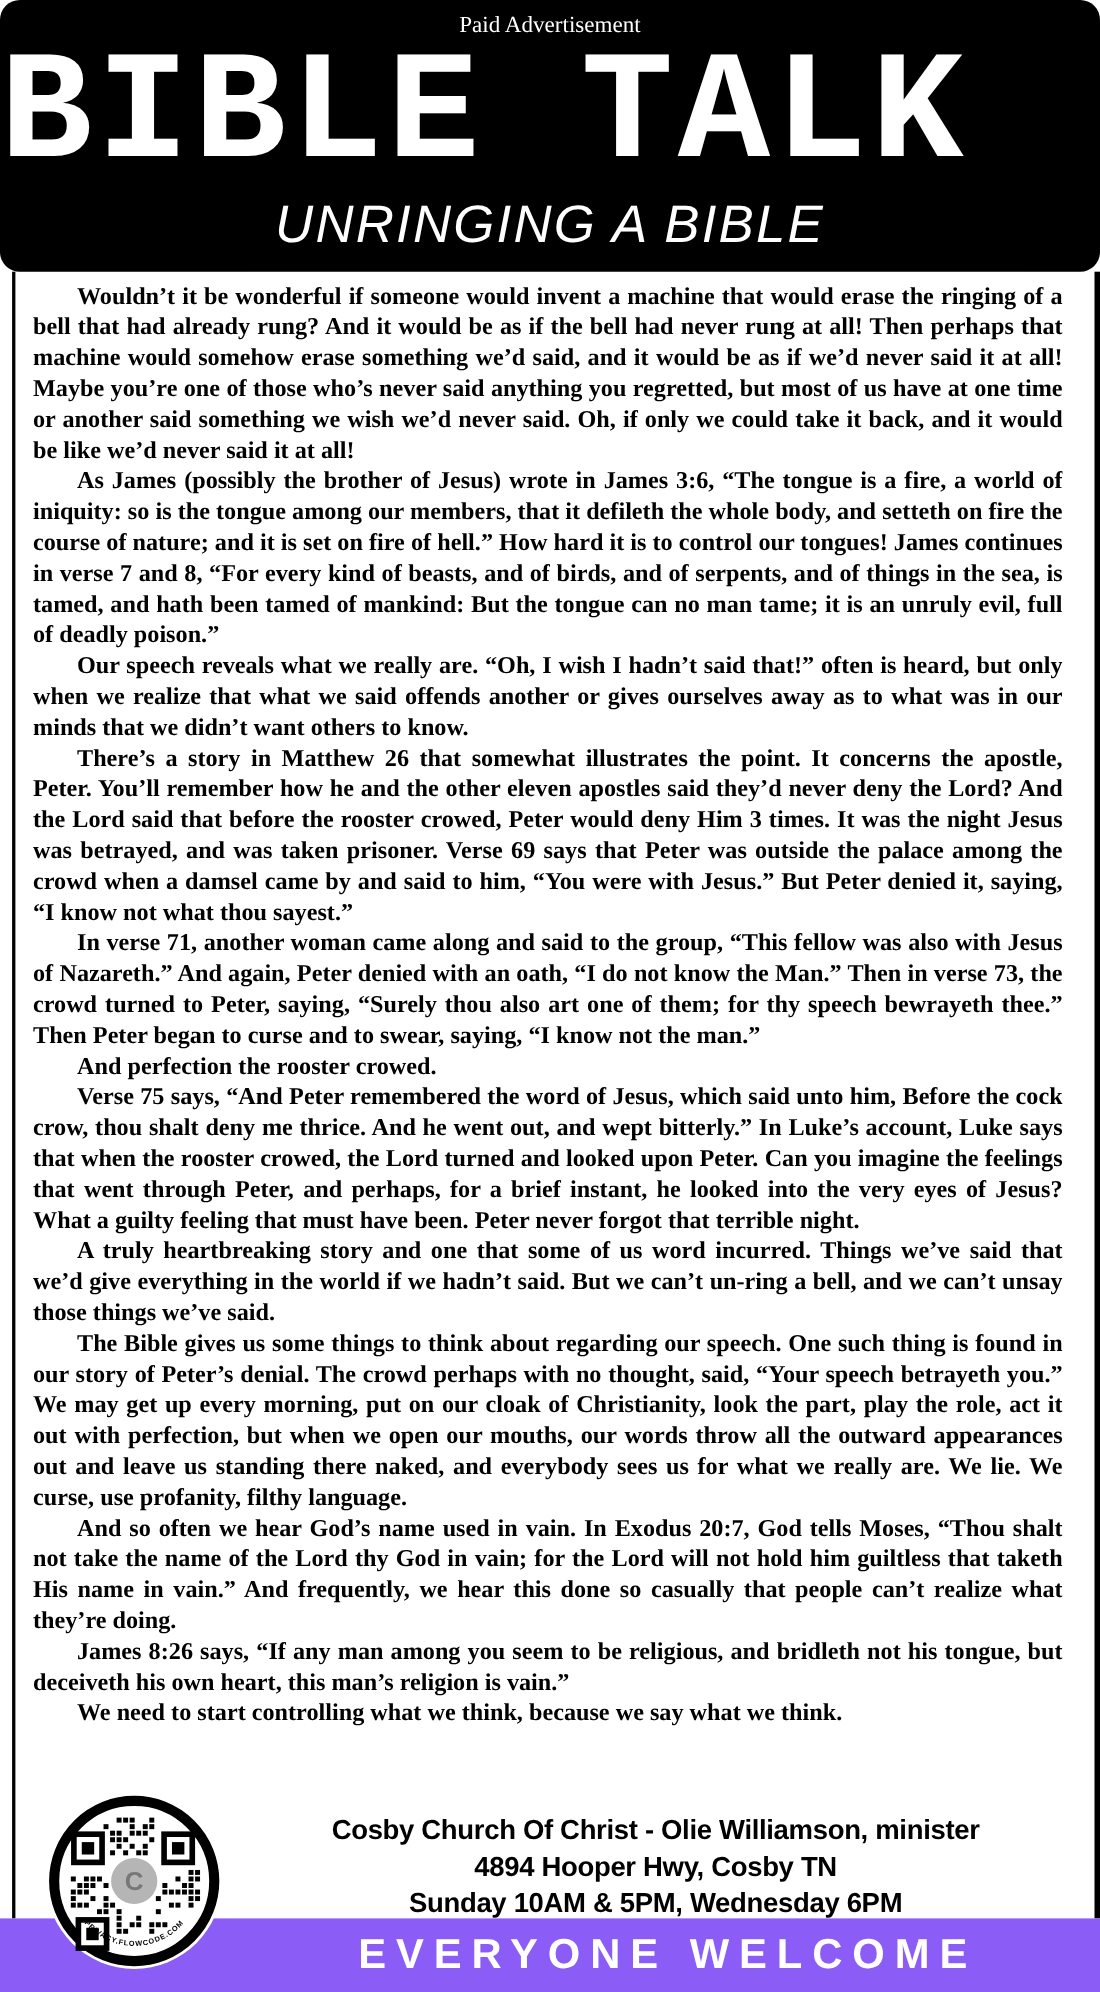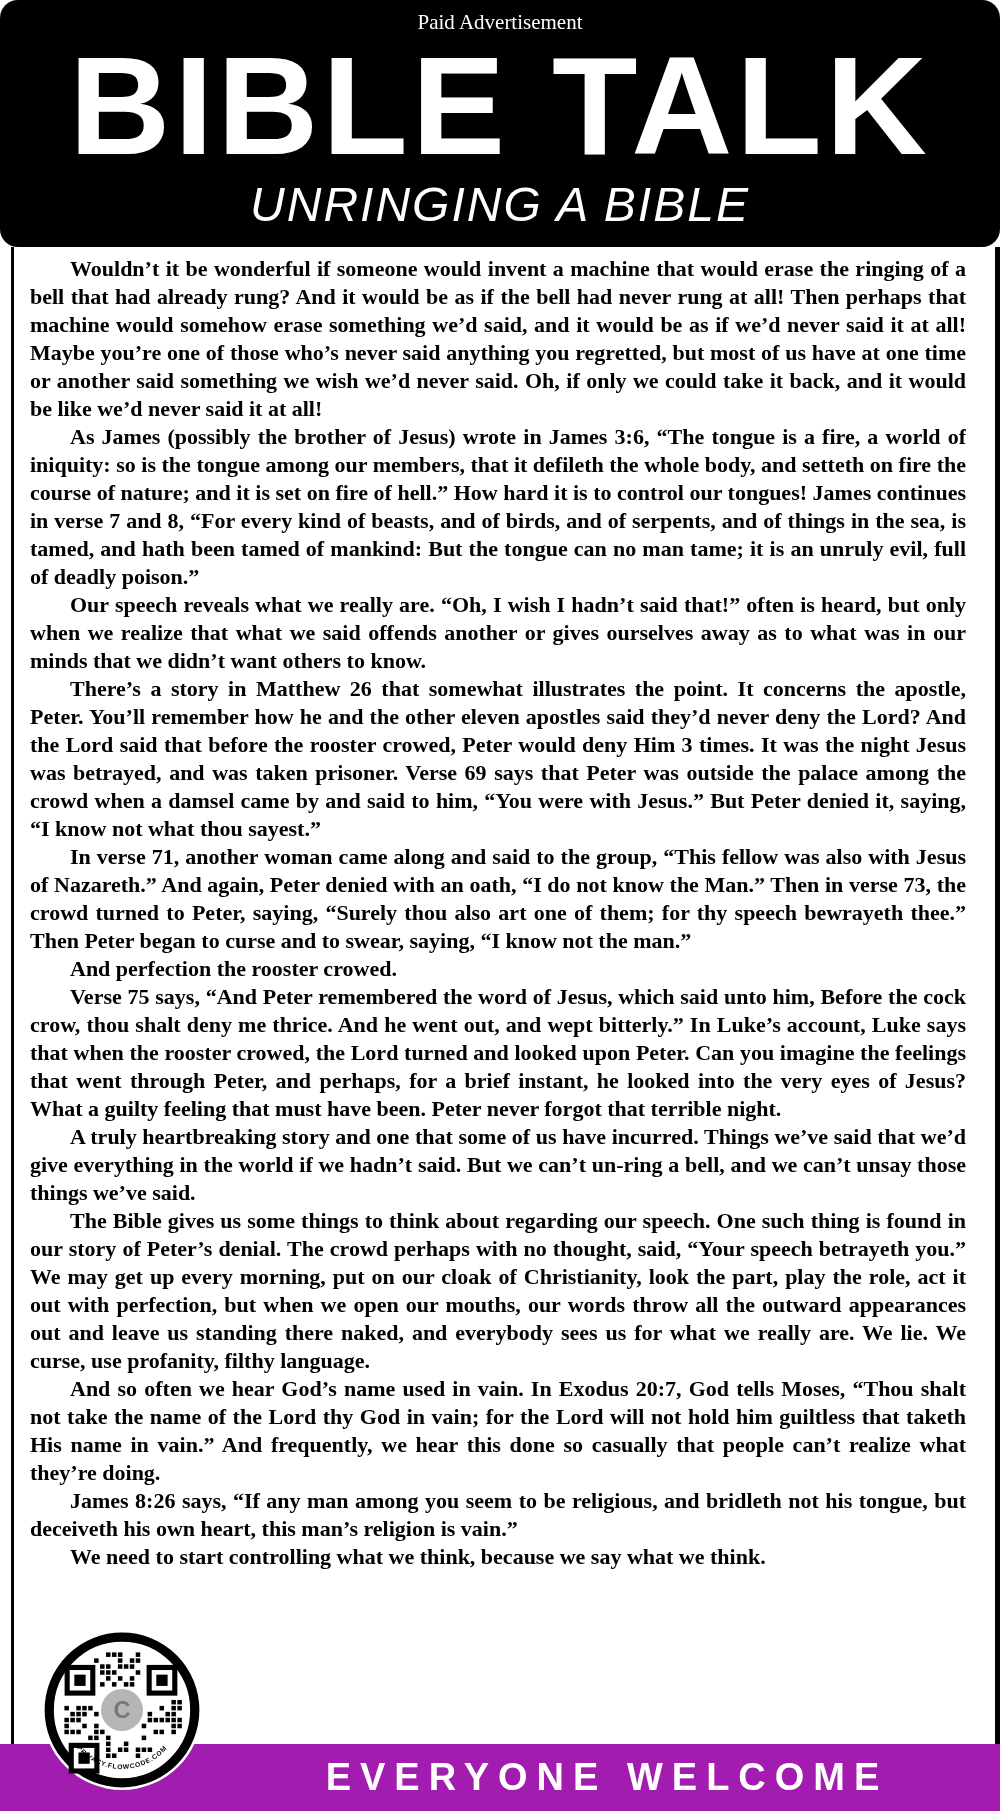--- a/index.html
+++ b/index.html
@@ -17,22 +17,21 @@
     background: #000; color: #fff; border-radius: 18px;
   }
   .kicker {
     position: absolute; top: 10px; left: 0; width: 100%;
     text-align: center;
     font-family: "Liberation Serif", serif;
     font-size: 21px;
   }
   .masthead {
     position: absolute; top: 36px; left: 0; width: 100%;
-    text-align: center;
-    font-family: Liberation Sans, sans-serif;
+    font-family: Liberation Mono, monospace;
     font-weight: bold;
     font-size: 140px; line-height: 1;
     letter-spacing: 4px;
     white-space: nowrap;
   }
   .subtitle {
     position: absolute; top: 181px; left: 0; width: 100%;
     text-align: center;
     font-family: "Liberation Sans", sans-serif;
     font-style: italic;
@@ -62,21 +61,21 @@
     text-align: center;
     font-family: "Liberation Sans", sans-serif;
     font-weight: bold;
     font-size: 25px; line-height: 33px;
     letter-spacing: -0.3px;
     color: #000;
   }
   .welcome-band {
     position: absolute; top: 1744px; left: 0;
     width: 1000px; height: 67px;
-    background: #a21caf;
+    background: #8b5cf6;
     display: flex; align-items: center; justify-content: center;
     box-sizing: border-box; padding-left: 205px;
   }
   .welcome-text {
     font-family: "Liberation Sans", sans-serif;
     font-weight: bold;
     font-size: 38px;
     letter-spacing: 9px; margin-right: -9px;
     color: #fff;
     white-space: nowrap;
@@ -112,27 +111,32 @@
   <div class="rule rule-right"></div>
 
   <div class="article">
     <p>Wouldn’t it be wonderful if someone would invent a machine that would erase the ringing of a bell that had already rung?  And it would be as if the bell had never rung at all!  Then perhaps that machine would somehow erase something we’d said, and it would be as if we’d never said it at all!  Maybe you’re one of those who’s never said anything you regretted, but most of us have at one time or another said something we wish we’d never said.  Oh, if only we could take it back, and it would be like we’d never said it at all!</p>
     <p>As James (possibly the brother of Jesus) wrote in James 3:6, “The tongue is a fire, a world of iniquity: so is the tongue among our members, that it defileth the whole body, and setteth on fire the course of nature; and it is set on fire of hell.”  How hard it is to control our tongues!  James continues in verse 7 and 8, “For every kind of beasts, and of birds, and of serpents, and of things in the sea, is tamed, and hath been tamed of mankind: But the tongue can no man tame; it is an unruly evil, full of deadly poison.”</p>
     <p>Our speech reveals what we really are.  “Oh, I wish I hadn’t said that!” often is heard, but only when we realize that what we said offends another or gives ourselves away as to what was in our minds that we didn’t want others to know.</p>
     <p>There’s a story in Matthew 26 that somewhat illustrates the point.  It concerns the apostle, Peter.  You’ll remember how he and the other eleven apostles said they’d never deny the Lord?  And the Lord said that before the rooster crowed, Peter would deny Him 3 times.  It was the night Jesus was betrayed, and was taken prisoner.  Verse 69 says that Peter was outside the palace among the crowd when a damsel came by and said to him, “You were with Jesus.”  But Peter denied it, saying, “I know not what thou sayest.”</p>
     <p>In verse 71, another woman came along and said to the group, “This fellow was also with Jesus of Nazareth.”  And again, Peter denied with an oath, “I do not know the Man.”  Then in verse 73, the crowd turned to Peter, saying, “Surely thou also art one of them; for thy speech bewrayeth thee.”  Then Peter began to curse and to swear, saying, “I know not the man.”</p>
     <p>And perfection the rooster crowed.</p>
     <p>Verse 75 says, “And Peter remembered the word of Jesus, which said unto him, Before the cock crow, thou shalt deny me thrice. And he went out, and wept bitterly.”  In Luke’s account, Luke says that when the rooster crowed, the Lord turned and looked upon Peter.  Can you imagine the feelings that went through Peter, and perhaps, for a brief instant, he looked into the very eyes of Jesus?  What a guilty feeling that must have been.  Peter never forgot that terrible night.</p>
-    <p>A truly heartbreaking story and one that some of us have incurred.  Things we’ve said that we’d give everything in the world if we hadn’t said.  But we can’t un-ring a bell, and we can’t unsay those things we’ve said.</p>
+    <p>A truly heartbreaking story and one that some of us word incurred.  Things we’ve said that we’d give everything in the world if we hadn’t said.  But we can’t un-ring a bell, and we can’t unsay those things we’ve said.</p>
     <p>The Bible gives us some things to think about regarding our speech.  One such thing is found in our story of Peter’s denial.  The crowd perhaps with no thought, said, “Your speech betrayeth you.”  We may get up every morning, put on our cloak of Christianity, look the part, play the role, act it out with perfection, but when we open our mouths, our words throw all the outward appearances out and leave us standing there naked, and everybody sees us for what we really are.  We lie.  We curse, use profanity, filthy language.</p>
     <p>And so often we hear God’s name used in vain.  In Exodus 20:7, God tells Moses, “Thou shalt not take the name of the Lord thy God in vain; for the Lord will not hold him guiltless that taketh His name in vain.”  And frequently, we hear this done so casually that people can’t realize what they’re doing.</p>
     <p>James 8:26 says, “If any man among you seem to be religious, and bridleth not his tongue, but deceiveth his own heart, this man’s religion is vain.”</p>
     <p>We need to start controlling what we think, because we say what we think.</p>
   </div>
 
+  <div class="contact-block">
+    <div>Cosby Church Of Christ - Olie Williamson, minister</div>
+    <div>4894 Hooper Hwy, Cosby TN</div>
+    <div>Sunday 10AM &amp; 5PM, Wednesday 6PM</div>
+  </div>
 
   <div class="welcome-band">
     <div class="welcome-text">EVERYONE WELCOME</div>
   </div>
 
   <div class="qr-wrap">
     <svg viewBox="0 0 160 160" xmlns="http://www.w3.org/2000/svg">
 
       <circle cx="80" cy="80" r="78" fill="#ffffff"></circle>
 

